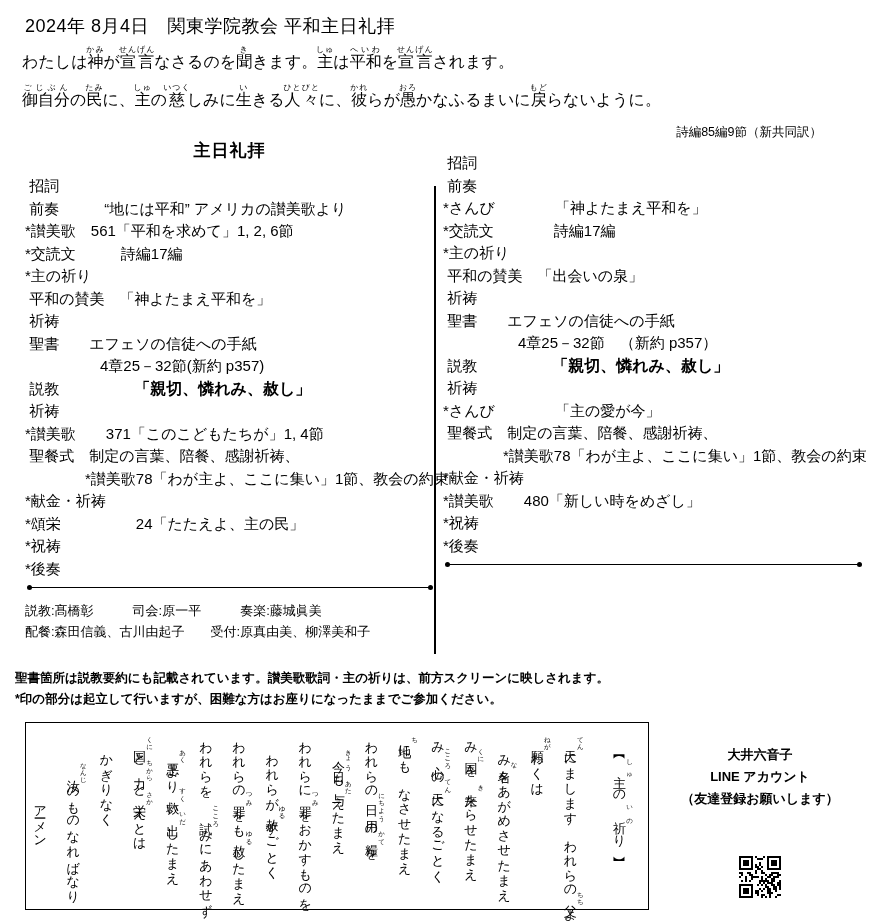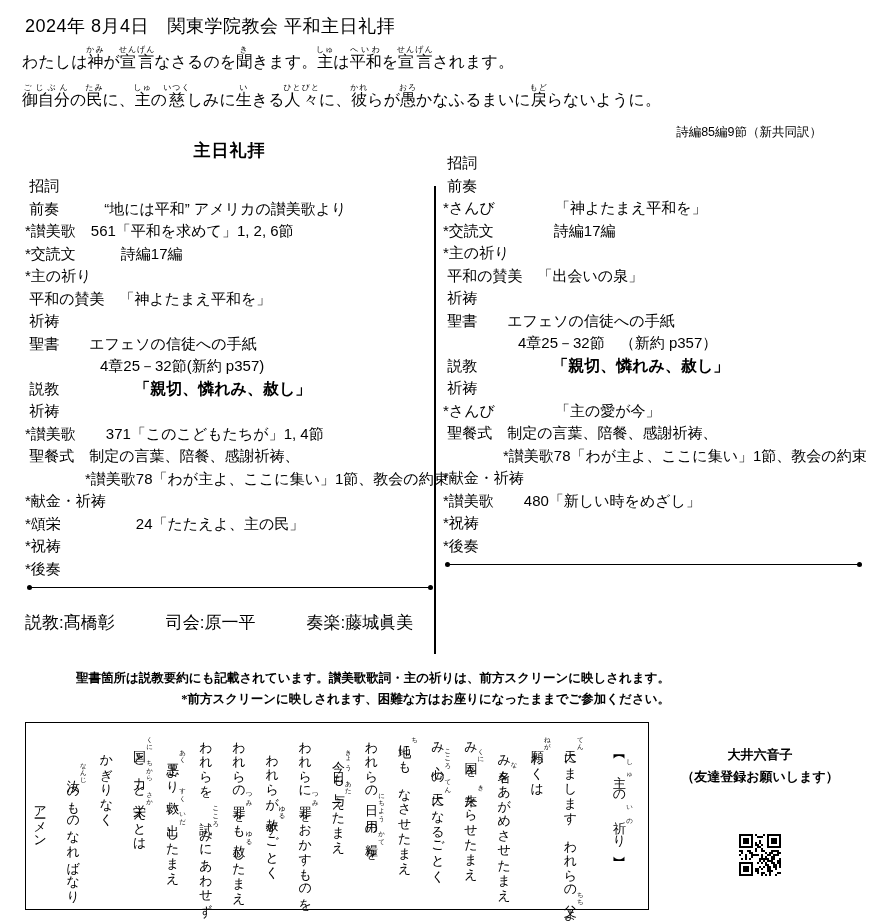--- a/index.html
+++ b/index.html
@@ -25,25 +25,25 @@
   .col-right{left:443px;width:420px;}
   .col-header{text-align:center;font-weight:bold;font-size:17px;letter-spacing:1px;}
   .items{margin-top:13px;font-size:15px;line-height:22.5px;white-space:pre;}
   .items .b{font-weight:bold;font-size:16px;}
   .rule{position:relative;height:1px;background:#000;margin:7px 3px 0 4px;}
   .rule::before,.rule::after{
     content:"";position:absolute;top:-2px;width:5px;height:5px;background:#000;border-radius:50%;
   }
   .rule::before{left:-2px;}
   .rule::after{right:-2px;}
-  .credits{margin-top:25px;font-size:17px;line-height:20.5px;white-space:pre;}
+  .credits{margin-top:13px;font-size:13px;line-height:20.5px;white-space:pre;}
   .divider{position:absolute;left:434px;top:186px;width:1.5px;height:468px;background:#000;}
   .notes{
-    position:absolute;left:15px;top:668px;width:655px;text-align:right;
-    font-size:12.5px;font-weight:bold;line-height:21px;white-space:pre;font-family:Liberation Serif, serif;
+    position:absolute;left:15px;top:668px;width:655px;text-align:left;
+    font-size:12.5px;font-weight:bold;line-height:21px;white-space:pre;
   }
   .prayer-box{
     position:absolute;left:25px;top:722px;width:624px;height:188px;
     border:1.5px solid #000;box-sizing:border-box;padding:9px 12px 9px 6px;
   }
   .prayer{
     writing-mode:vertical-rl;height:100%;width:100%;
     font-size:13px;line-height:2.55;white-space:pre;
   }
   .prayer rt{font-size:6.5px;}
@@ -66,38 +66,38 @@
       <div><span>わたしは</span><ruby>神<rt>かみ</rt></ruby><span>が</span><ruby>宣言<rt>せんげん</rt></ruby><span>なさるのを</span><ruby>聞<rt>き</rt></ruby><span>きます。</span><ruby>主<rt>しゅ</rt></ruby><span>は</span><ruby>平和<rt>へいわ</rt></ruby><span>を</span><ruby>宣言<rt>せんげん</rt></ruby><span>されます。</span></div>
       <div><ruby>御自分<rt>ごじぶん</rt></ruby><span>の</span><ruby>民<rt>たみ</rt></ruby><span>に、</span><ruby>主<rt>しゅ</rt></ruby><span>の</span><ruby>慈<rt>いつく</rt></ruby><span>しみに</span><ruby>生<rt>い</rt></ruby><span>きる</span><ruby>人々<rt>ひとびと</rt></ruby><span>に、</span><ruby>彼<rt>かれ</rt></ruby><span>らが</span><ruby>愚<rt>おろ</rt></ruby><span>かなふるまいに</span><ruby>戻<rt>もど</rt></ruby><span>らないように。</span></div>
     </div>
 
   <div class="citation">詩編85編9節（新共同訳）</div>
 
   <div class="col col-left">
     <div class="col-header">主日礼拝</div>
     <div class="items"><div> 招詞</div><div> 前奏　　　“地には平和” アメリカの讃美歌より</div><div>*讃美歌　561「平和を求めて」1, 2, 6節</div><div>*交読文　　　詩編17編</div><div>*主の祈り</div><div> 平和の賛美　「神よたまえ平和を」</div><div> 祈祷</div><div> 聖書　　エフェソの信徒への手紙</div><div>　　　　　4章25－32節(新約 p357)</div><div><span> 説教　　　　　</span><span class="b">「親切、憐れみ、赦し」</span></div><div> 祈祷</div><div>*讃美歌　　371「このこどもたちが」1, 4節</div><div> 聖餐式　制定の言葉、陪餐、感謝祈祷、</div><div>　　　　*讃美歌78「わが主よ、ここに集い」1節、教会の約束</div><div>*献金・祈祷</div><div>*頌栄　　　　　24「たたえよ、主の民」</div><div>*祝祷</div><div>*後奏</div></div>
     <div class="rule"></div>
-    <div class="credits"><div>説教:髙橋彰　　　司会:原一平　　　奏楽:藤城眞美</div></div>
+    <div class="credits"><div>説教:髙橋彰　　　司会:原一平　　　奏楽:藤城眞美</div><div>配餐:森田信義、古川由起子　　受付:原真由美、柳澤美和子</div></div>
   </div>
 
   <div class="col col-right">
     <div class="items"><div> 招詞</div><div> 前奏</div><div>*さんび　　　　「神よたまえ平和を」</div><div>*交読文　　　　詩編17編</div><div>*主の祈り</div><div> 平和の賛美　「出会いの泉」</div><div> 祈祷</div><div> 聖書　　エフェソの信徒への手紙</div><div>　　　　　4章25－32節　（新約 p357）</div><div><span> 説教　　　　　</span><span class="b">「親切、憐れみ、赦し」</span></div><div> 祈祷</div><div>*さんび　　　　「主の愛が今」</div><div> 聖餐式　制定の言葉、陪餐、感謝祈祷、</div><div>　　　　*讃美歌78「わが主よ、ここに集い」1節、教会の約束</div><div>*献金・祈祷</div><div>*讃美歌　　480「新しい時をめざし」</div><div>*祝祷</div><div>*後奏</div></div>
     <div class="rule"></div>
   </div>
 
   <div class="divider"></div>
 
-  <div class="notes"><div>聖書箇所は説教要約にも記載されています。讃美歌歌詞・主の祈りは、前方スクリーンに映しされます。</div><div>*前方スクリーンに映しされます、困難な方はお座りになったままでご参加ください。</div></div>
+  <div class="notes"><div>聖書箇所は説教要約にも記載されています。讃美歌歌詞・主の祈りは、前方スクリーンに映しされます。</div><div>*印の部分は起立して行いますが、困難な方はお座りになったままでご参加ください。</div></div>
 
   <div class="prayer-box">
     <div class="prayer"><div class="prayer-title" style="text-indent: 1.4em;"><span>【</span><ruby>主<rt>しゅ</rt></ruby><span>の</span><ruby>祈<rt>いの</rt></ruby><span>り</span><span>】</span></div><div><ruby>天<rt>てん</rt></ruby><span>にまします　われらの</span><ruby>父<rt>ちち</rt></ruby><span>よ</span></div><div><ruby>願<rt>ねが</rt></ruby><span>わくは</span></div><div style="text-indent: 1em;"><span>み</span><ruby>名<rt>な</rt></ruby><span>をあがめさせたまえ</span></div><div><span>み</span><ruby>国<rt>くに</rt></ruby><span>を　</span><ruby>来<rt>き</rt></ruby><span>たらせたまえ</span></div><div><span>み</span><ruby>心<rt>こころ</rt></ruby><span>の</span><ruby>天<rt>てん</rt></ruby><span>になるごとく</span></div><div><ruby>地<rt>ち</rt></ruby><span>にも　なさせたまえ</span></div><div><span>われらの</span><ruby>日用<rt>にちよう</rt></ruby><span>の</span><ruby>糧<rt>かて</rt></ruby><span>を</span></div><div style="text-indent: 1em;"><ruby>今日<rt>きょう</rt></ruby><span>も</span><ruby>与<rt>あた</rt></ruby><span>えたまえ</span></div><div><span>われらに</span><ruby>罪<rt>つみ</rt></ruby><span>をおかすものを</span></div><div style="text-indent: 1em;"><span>われらが</span><ruby>赦<rt>ゆる</rt></ruby><span>すごとく</span></div><div><span>われらの</span><ruby>罪<rt>つみ</rt></ruby><span>をも</span><ruby>赦<rt>ゆる</rt></ruby><span>したまえ</span></div><div><span>われらを　</span><ruby>試<rt>こころ</rt></ruby><span>みにあわせず</span></div><div style="text-indent: 1em;"><ruby>悪<rt>あく</rt></ruby><span>より</span><ruby>救<rt>すく</rt></ruby><span>い</span><ruby>出<rt>いだ</rt></ruby><span>したまえ</span></div><div><ruby>国<rt>くに</rt></ruby><span>と</span><ruby>力<rt>ちから</rt></ruby><span>と</span><ruby>栄<rt>さか</rt></ruby><span>えとは</span></div><div style="text-indent: 1em;"><span>かぎりなく</span></div><div style="text-indent: 2em;"><ruby>汝<rt>なんじ</rt></ruby><span>のものなればなり</span></div><div style="text-indent: 5em;"><span>アーメン</span></div></div>
   </div>
 
   <div class="sidebar">
-    <div><div>大井六音子</div><div>（友達登録お願いします）</div></div>
+    <div><div>大井六音子</div><div>LINE アカウント</div><div>（友達登録お願いします）</div></div>
     <div class="qr"><svg width="42" height="42" viewBox="0 0 21 21" shape-rendering="crispEdges">
           <rect x="8" y="0" width="1" height="1" fill="#000"></rect>
           <rect x="12" y="0" width="1" height="1" fill="#000"></rect>
           <rect x="9" y="1" width="1" height="1" fill="#000"></rect>
           <rect x="10" y="1" width="1" height="1" fill="#000"></rect>
           <rect x="11" y="1" width="1" height="1" fill="#000"></rect>
           <rect x="10" y="3" width="1" height="1" fill="#000"></rect>
           <rect x="8" y="4" width="1" height="1" fill="#000"></rect>
           <rect x="10" y="4" width="1" height="1" fill="#000"></rect>
           <rect x="8" y="5" width="1" height="1" fill="#000"></rect>

